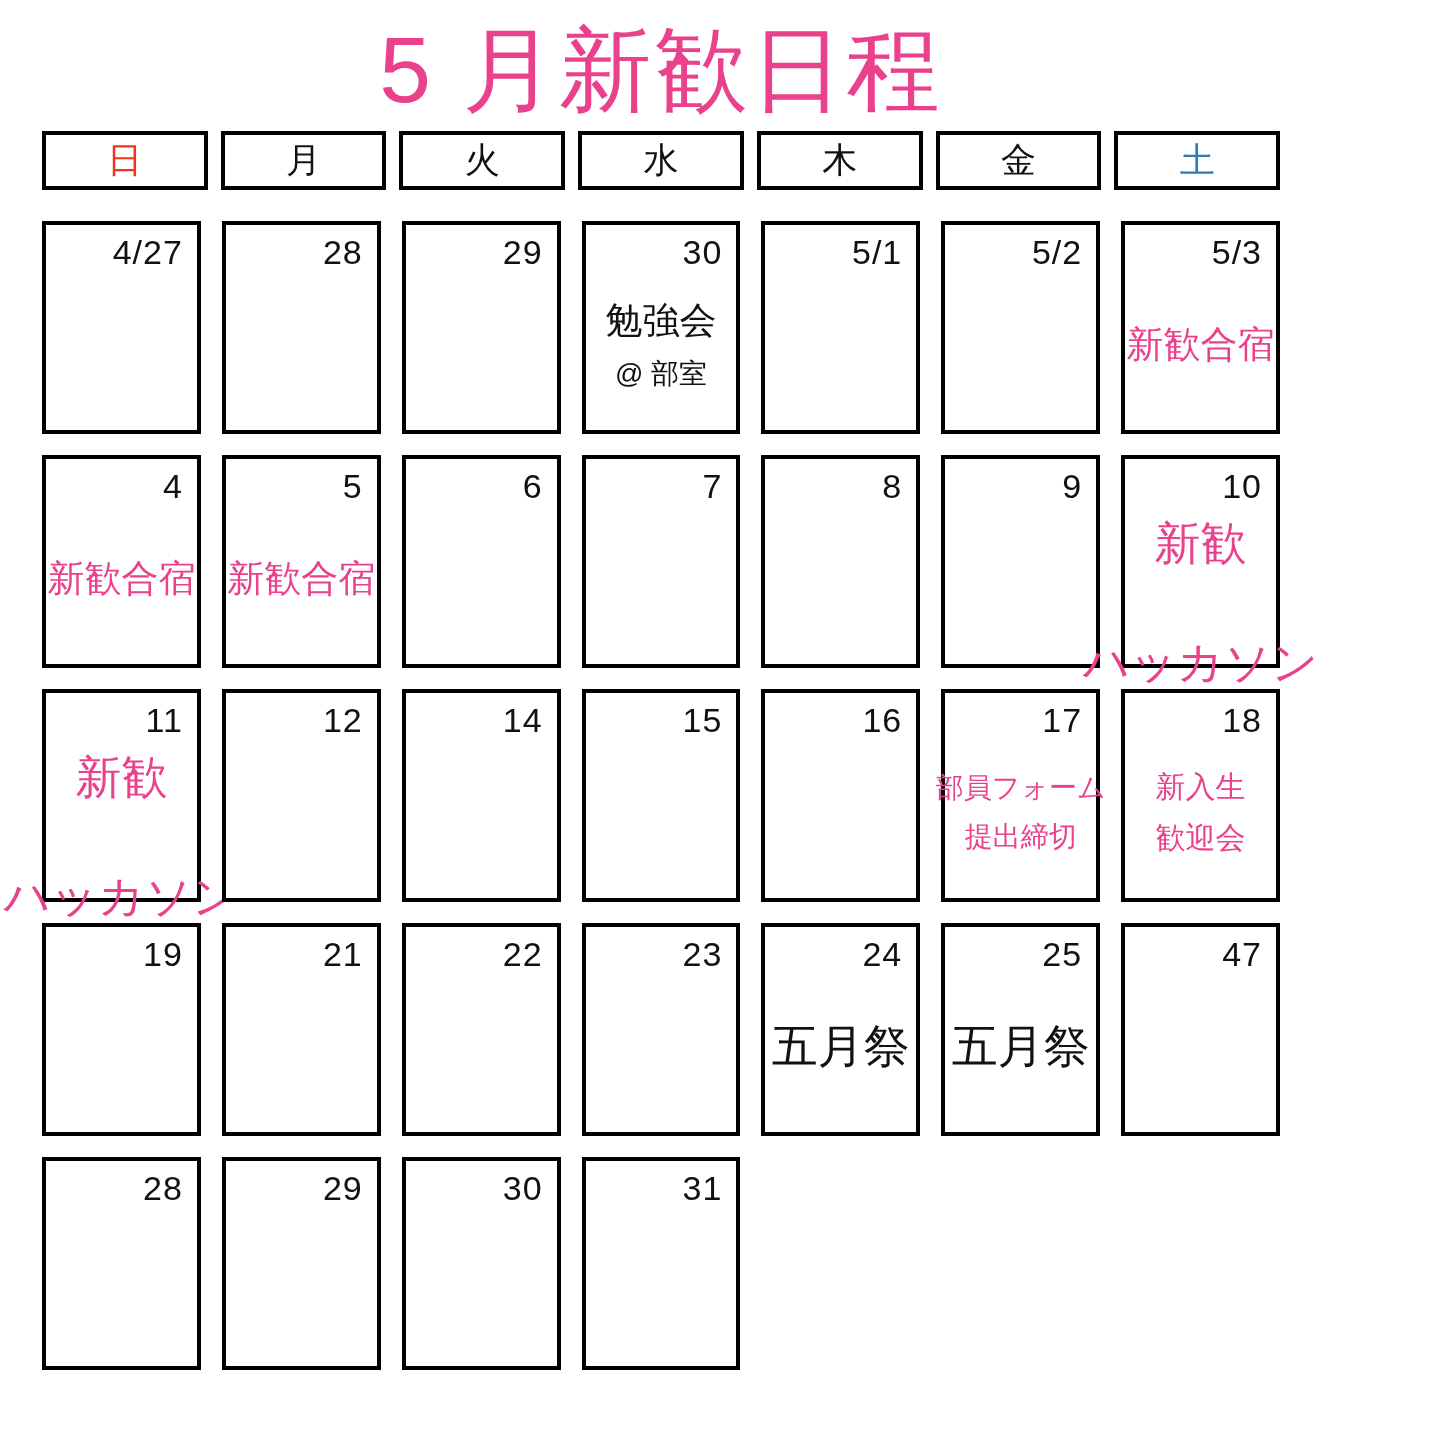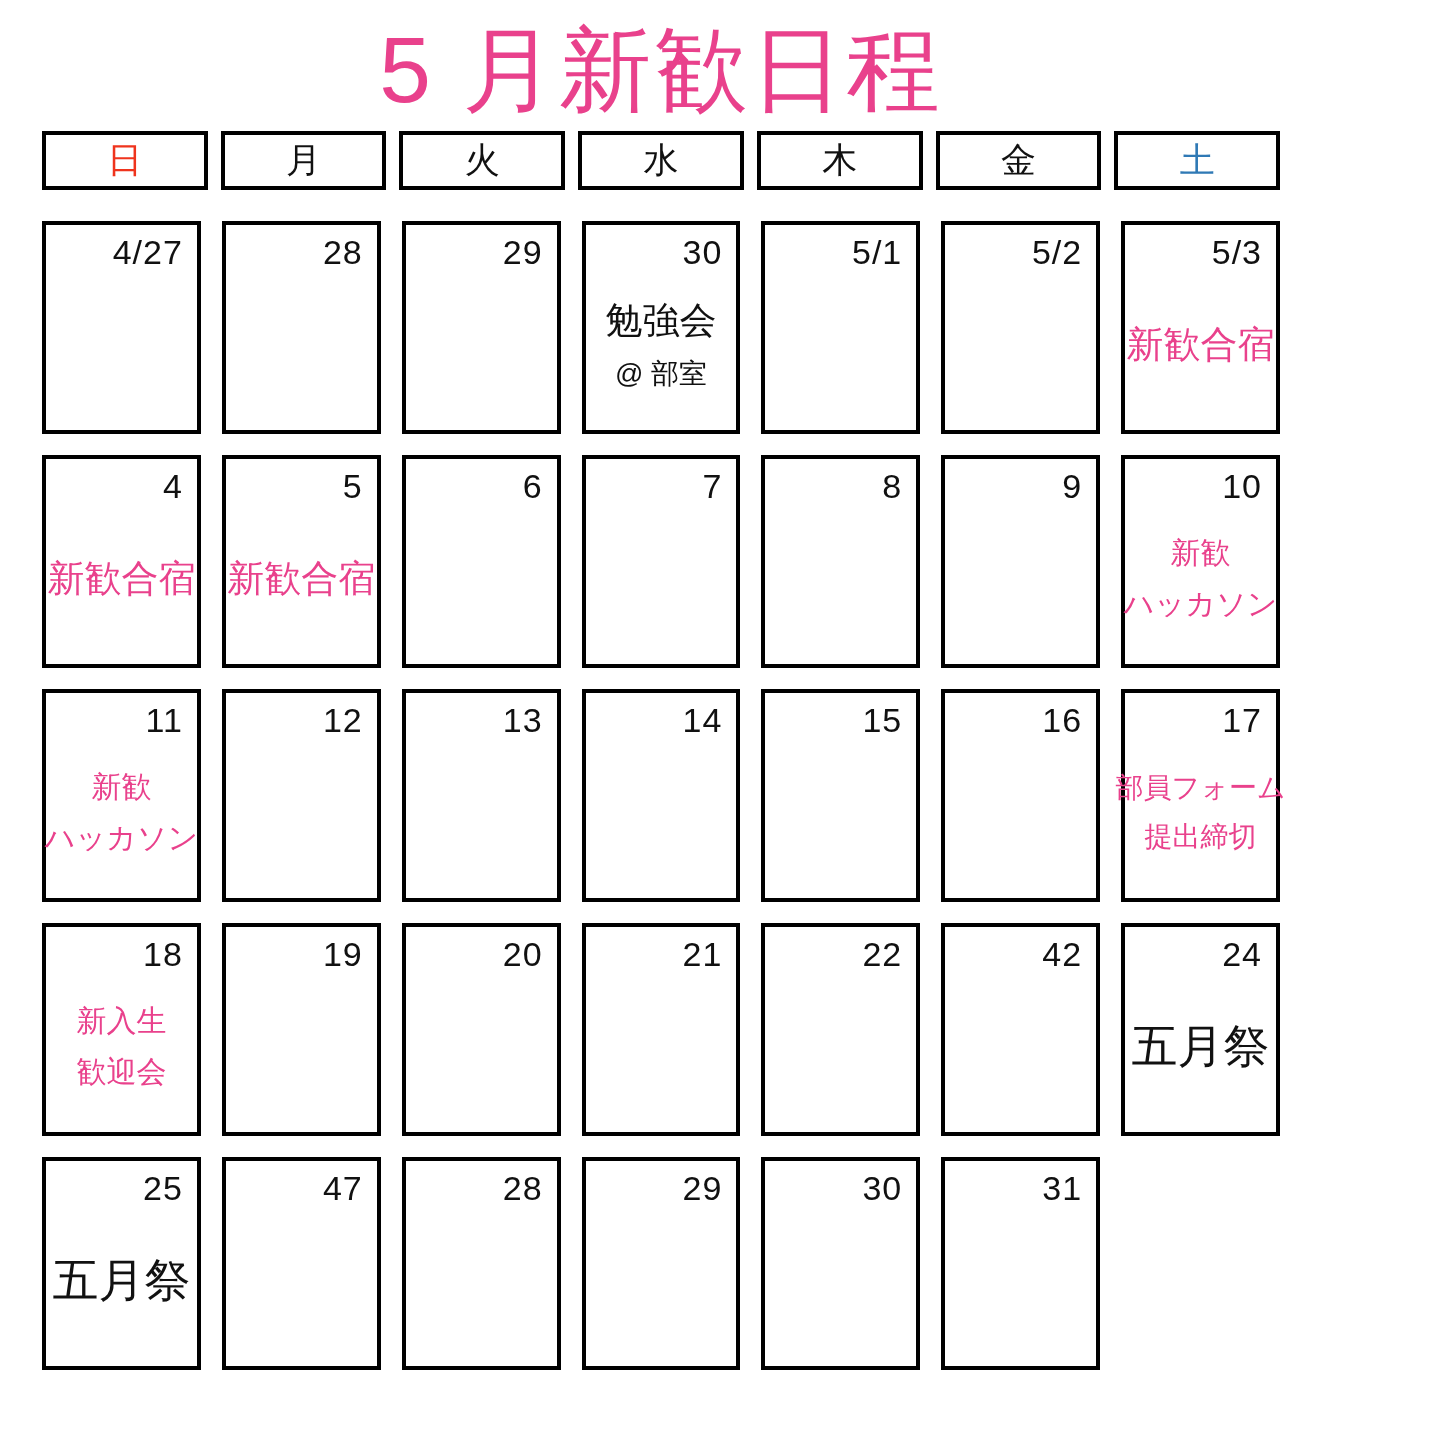--- a/index.html
+++ b/index.html
@@ -75,21 +75,21 @@
     display: flex;
     flex-direction: column;
     align-items: center;
     justify-content: center;
     gap: 14px;
     text-align: center;
     line-height: 1.22;
   }
   .event-line { white-space: nowrap; }
   .size-sm  { font-size: 28px; }
-  .size-md  { font-size: 30px; }
+  .size-md  { font-size: 46px; margin-top: 48px; }
   .size-lg  { font-size: 37px; }
   .size-xl  { font-size: 30px; }
   .size-xxl { font-size: 46px; }
   .color-pink  { color: var(--pink, #E9418C); }
   .color-black { color: #111111; }
 </style>
 </head>
 <body>
 
 <div class="page">
@@ -181,23 +181,20 @@
         <div class="date-num">11</div>
         <div class="events">
           <div class="event-line size-md color-pink">新歓</div>
           <div class="event-line size-md color-pink">ハッカソン</div>
         </div>
       </div>
       <div class="cell">
         <div class="date-num">12</div>
       </div>
       <div class="cell">
-        <div class="date-num">13</div>
-      </div>
-      <div class="cell">
         <div class="date-num">14</div>
       </div>
       <div class="cell">
         <div class="date-num">15</div>
       </div>
       <div class="cell">
         <div class="date-num">16</div>
       </div>
       <div class="cell">
         <div class="date-num">17</div>
@@ -210,30 +207,27 @@
         <div class="date-num">18</div>
         <div class="events">
           <div class="event-line size-xl color-pink">新入生</div>
           <div class="event-line size-xl color-pink">歓迎会</div>
         </div>
       </div>
       <div class="cell">
         <div class="date-num">19</div>
       </div>
       <div class="cell">
-        <div class="date-num">20</div>
-      </div>
-      <div class="cell">
         <div class="date-num">21</div>
       </div>
       <div class="cell">
         <div class="date-num">22</div>
       </div>
       <div class="cell">
-        <div class="date-num">42</div>
+        <div class="date-num">23</div>
       </div>
       <div class="cell">
         <div class="date-num">24</div>
         <div class="events">
           <div class="event-line size-xxl color-black">五月祭</div>
         </div>
       </div>
       <div class="cell">
         <div class="date-num">25</div>
         <div class="events">

